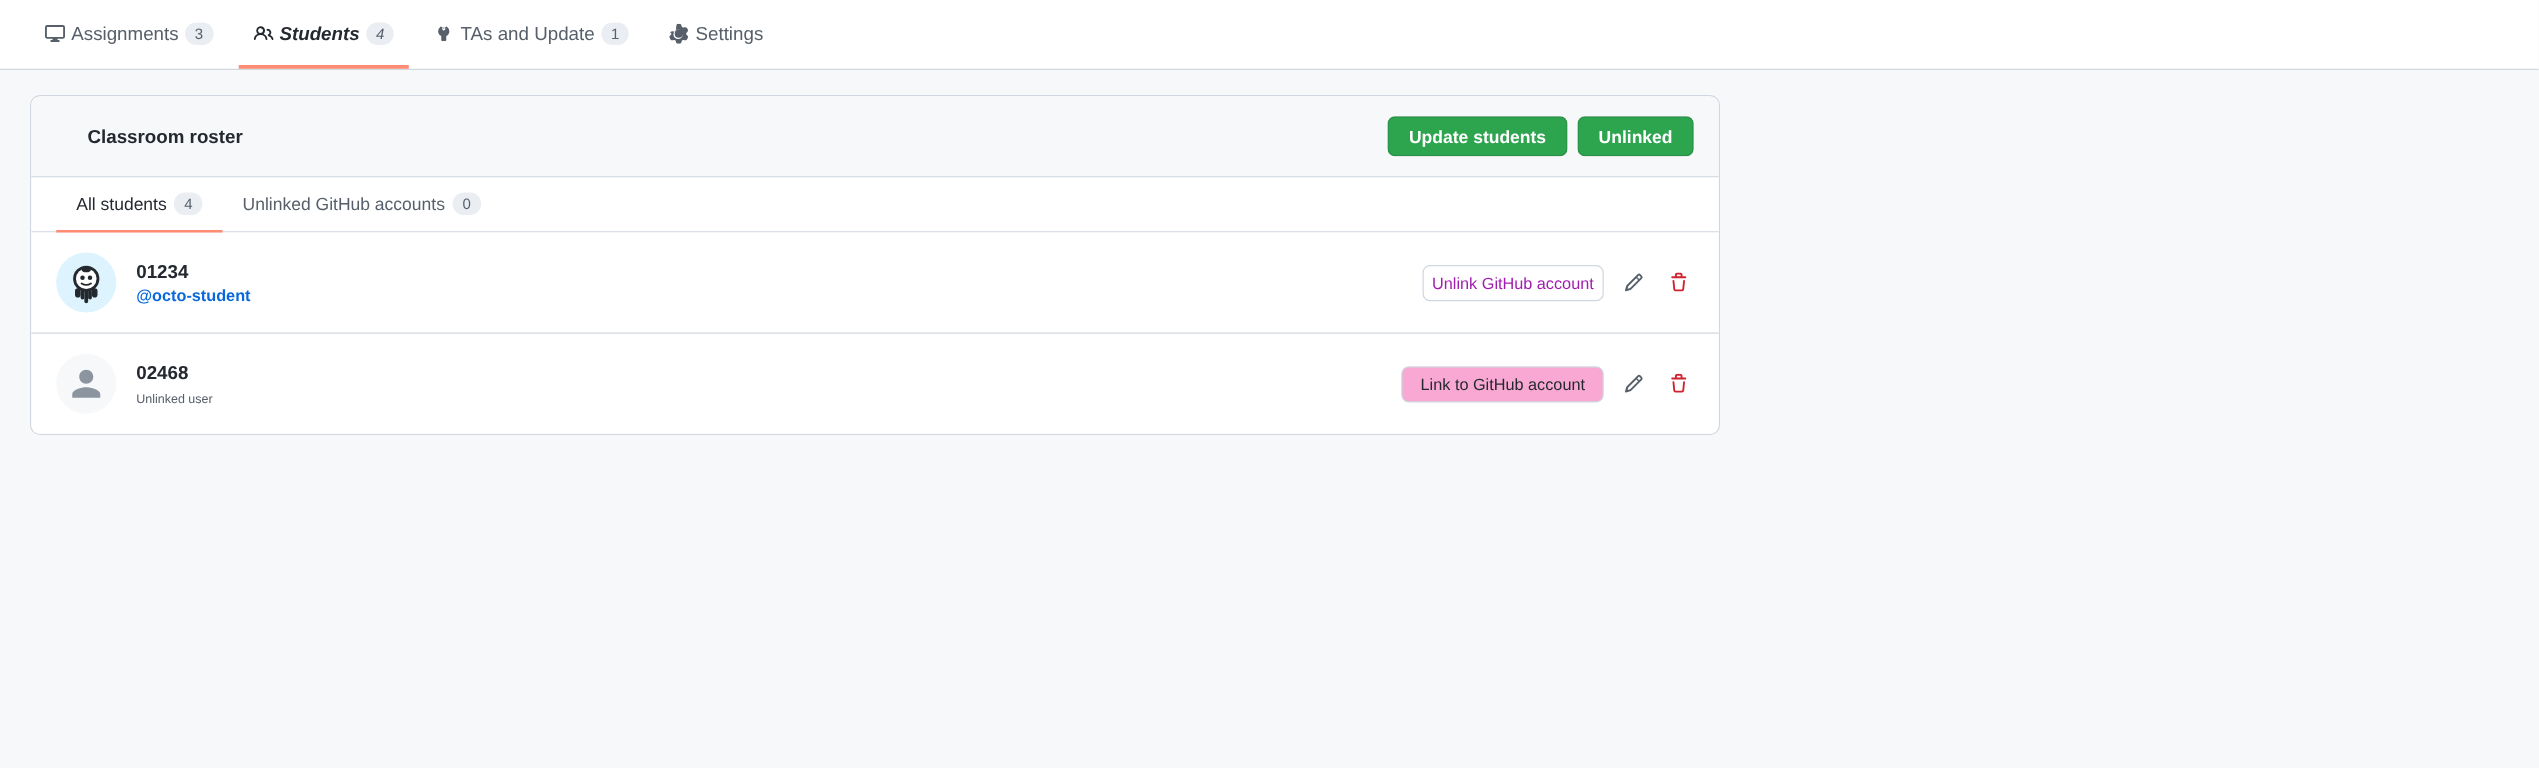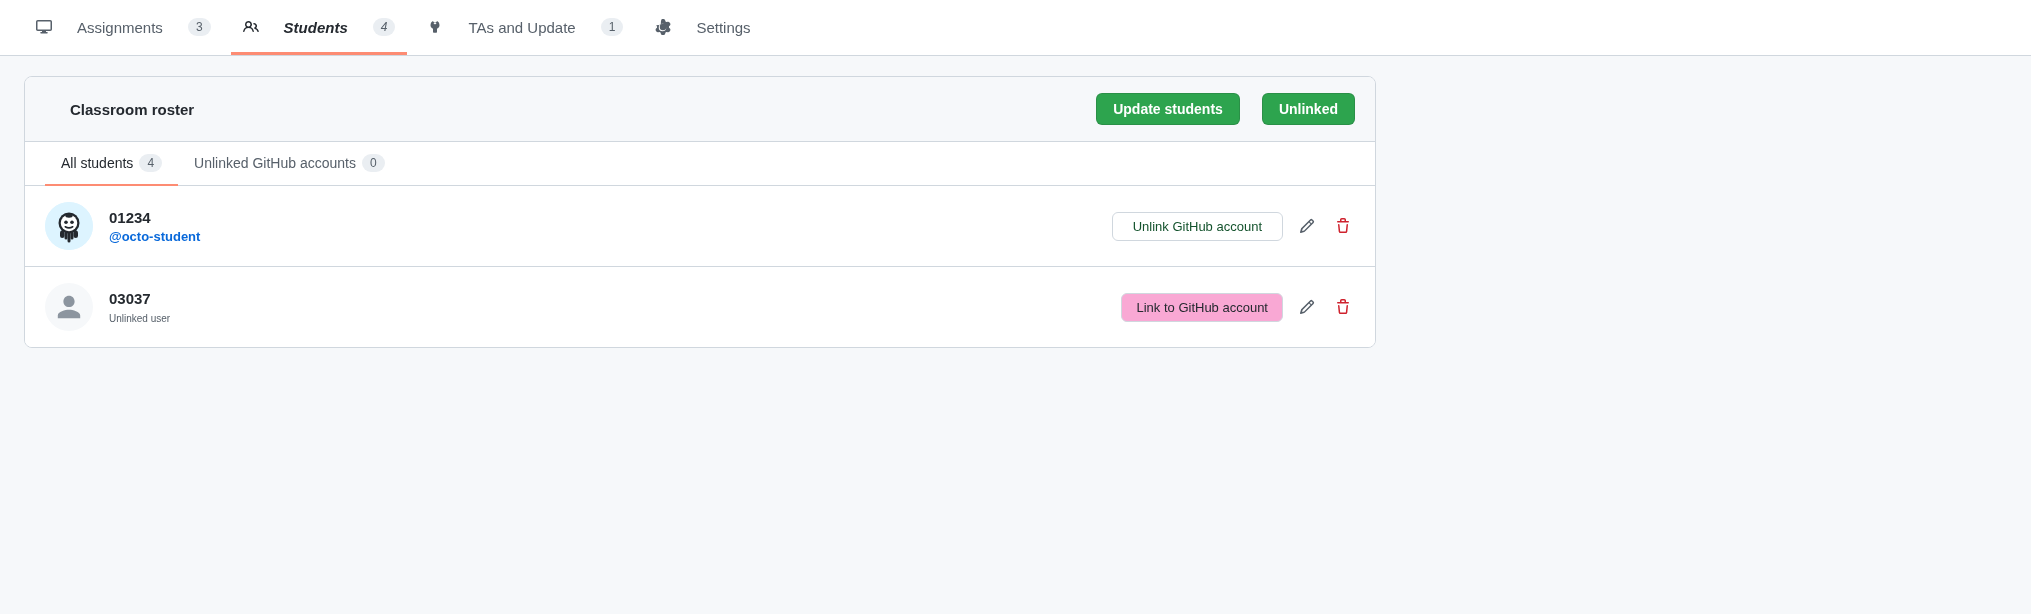--- a/index.html
+++ b/index.html
@@ -14,21 +14,21 @@
       align-items: center;
       background: #fff;
       border-bottom: 1px solid #d0d7de;
       padding: 0 24px;
       height: 56px;
       gap: 8px;
     }
     .nav-item {
       display: flex;
       align-items: center;
-      gap: 25px;
+      gap: 5px;
       padding: 16px 12px;
       font-size: 15px;
       color: #57606a;
       cursor: pointer;
       border-bottom: 3px solid transparent;
       text-decoration: none;
       white-space: nowrap;
       position: relative;
       top: 1px;
     }
@@ -73,21 +73,21 @@
       background: #f6f8fa;
       border-bottom: 1px solid #d0d7de;
     }
     .card-title {
       font-weight: 600;
       font-size: 15px;
       margin-left: 25px;
     }
     .btn-group {
       display: flex;
-      gap: 22px;
+      gap: 8px;
     }
     .btn-green {
       background: #2da44e;
       color: #fff;
       border: 1px solid rgba(27,31,36,0.15);
       border-radius: 6px;
       padding: 7px 16px;
       font-size: 14px;
       font-weight: 600;
       cursor: pointer;
@@ -156,25 +156,25 @@
       color: #57606a;
       font-size: 10px;
     }
     .row-actions {
       display: flex;
       align-items: center;
       gap: 12px;
       margin-left: auto;
     }
     .btn-unlink {
-      color: #14532d;
+      color: #a21caf;
       border: 1px solid #d0d7de;
       background: #fff;
       border-radius: 6px;
-      padding: 6px 20px;
+      padding: 6px 7px;
       font-size: 13px;
       font-weight: 500;
       cursor: pointer;
       white-space: nowrap;
     }
     .btn-link {
       color: #24292f;
       border: 1px solid #d0d7de;
       background: #f9a8d4;
       border-radius: 6px;
@@ -312,21 +312,21 @@
         </div>
       </div>
 
       <div class="student-row">
         <div class="avatar-wrap user-wrap">
           <svg width="28" height="28" viewBox="0 0 24 24" fill="#8c959f" xmlns="http://www.w3.org/2000/svg">
             <path d="M12 12c2.7 0 4.8-2.1 4.8-4.8S14.7 2.4 12 2.4 7.2 4.5 7.2 7.2 9.3 12 12 12Zm0 2.4c-3.2 0-9.6 1.6-9.6 4.8v2.4h19.2v-2.4c0-3.2-6.4-4.8-9.6-4.8Z"></path>
           </svg>
         </div>
         <div class="student-info">
-          <div class="student-name">03037</div>
+          <div class="student-name">02468</div>
           <span class="student-unlinked">Unlinked user</span>
         </div>
         <div class="row-actions">
           <button class="btn-link">Link to GitHub account</button>
           <button class="icon-btn" title="Edit">
             <svg width="16" height="16" viewBox="0 0 16 16" fill="currentColor">
               <path d="M11.013 1.427a1.75 1.75 0 0 1 2.474 0l1.086 1.086a1.75 1.75 0 0 1 0 2.474l-8.61 8.61c-.21.21-.47.364-.756.445l-3.251.93a.75.75 0 0 1-.927-.928l.929-3.25c.081-.286.235-.547.445-.758l8.61-8.61Zm1.414 1.06a.25.25 0 0 0-.354 0L10.811 3.75l1.439 1.44 1.263-1.263a.25.25 0 0 0 0-.354Zm-.95 3.555-1.44-1.44-6.393 6.392-.58 2.022 2.022-.579Z"></path>
             </svg>
           </button>
           <button class="icon-btn delete" title="Delete">

